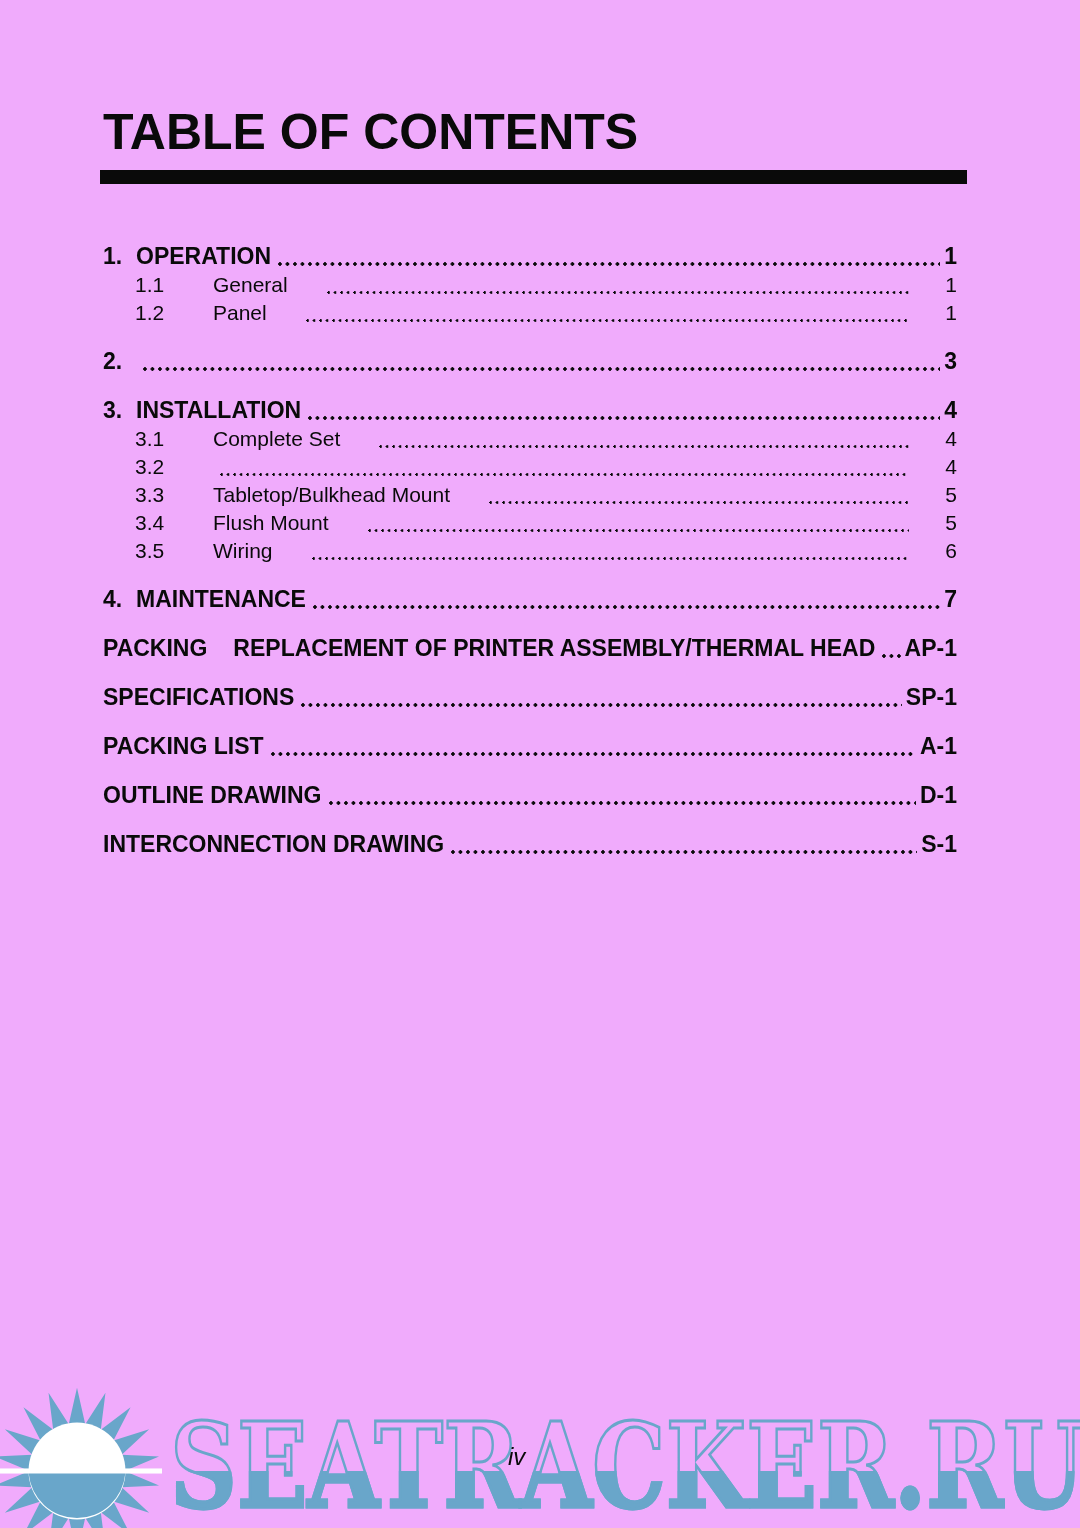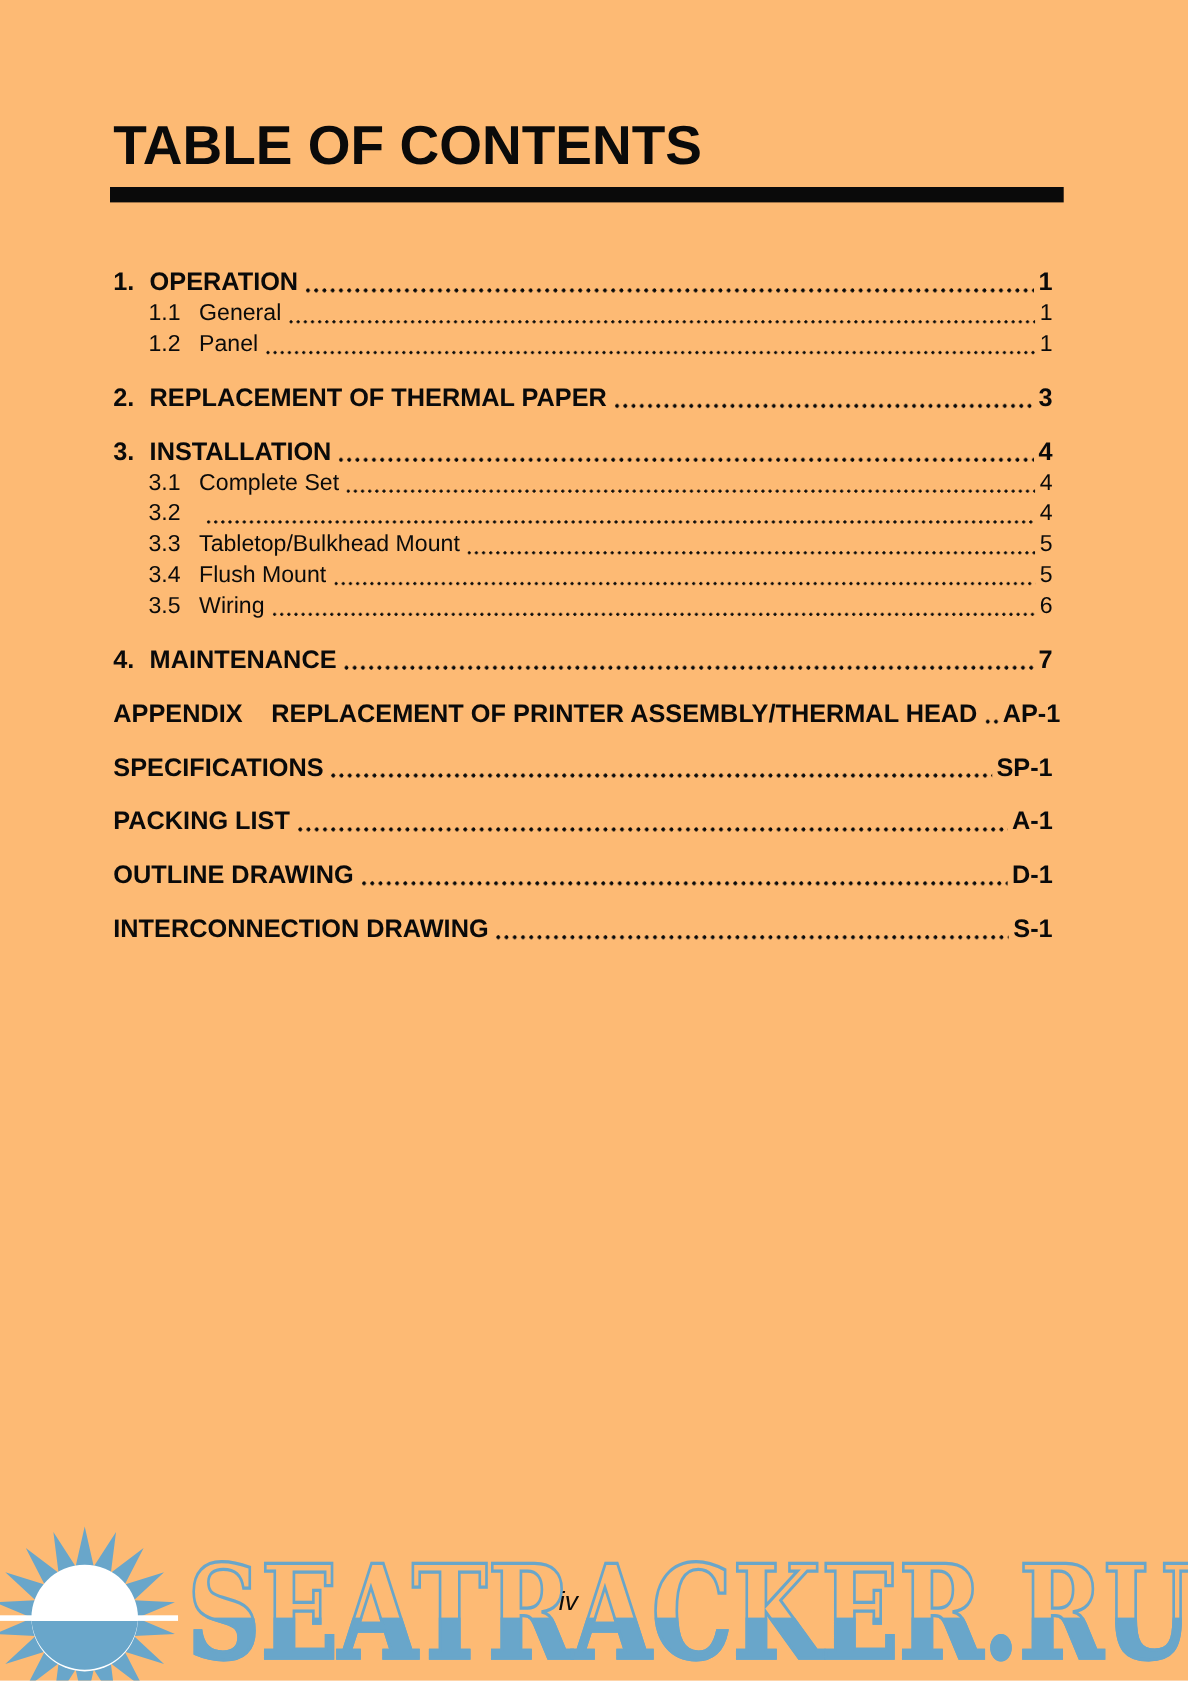--- a/index.html
+++ b/index.html
@@ -1,21 +1,21 @@
 <!DOCTYPE html>
 <html style="--wm: #69A6CA;"><head>
 <meta charset="utf-8">
 <style>
   * { box-sizing: border-box; margin: 0; padding: 0; }
   html, body { background: #ffffff; }
   .page {
     position: relative;
     width: 1080px;
     height: 1528px;
-    background: #fdba74;
+    background: #f0abfc;
     overflow: hidden;
     font-family: "Liberation Sans", sans-serif;
     color: #0a0a0a;
   }
   .content {
     position: absolute;
     left: 103px;
     top: 0;
     width: 854px;
     padding-top: 103px;
@@ -41,21 +41,21 @@
     line-height: 28px;
     font-size: 21px;
   }
   .toc-row.level1 {
     line-height: 30px;
     font-size: 23px;
     font-weight: bold;
     margin-top: 19px;
   }
   .toc-row.level1:first-child { margin-top: 0; }
-  .toc-row.level2 { padding-left: 32px; }
+  .toc-row.level2 { padding-left: 32px; gap: 32px; }
   .toc-num { flex: 0 0 auto; width: 33px; }
   .toc-row.level2 .toc-num { width: 46px; }
   .toc-num.wide { width: auto; margin-right: 26px; }
   .toc-label { flex: 0 0 auto; white-space: nowrap; }
   .leader {
     flex: 1 1 auto;
     height: 4px;
     align-self: flex-end;
     margin: 0 4px 5px 7px;
     background-image: radial-gradient(circle at 2px 2px, #0a0a0a 1.55px, rgba(0,0,0,0) 1.95px);
@@ -131,21 +131,20 @@
       <span class="toc-page">1</span>
     </div>
         <div class="toc-row level2">
       <span class="toc-num">1.2</span>
       <span class="toc-label">Panel</span>
       <span class="leader"></span>
       <span class="toc-page">1</span>
     </div>
         <div class="toc-row level1">
       <span class="toc-num">2.</span>
-      <span class="toc-label">REPLACEMENT OF THERMAL PAPER</span>
       <span class="leader"></span>
       <span class="toc-page">3</span>
     </div>
         <div class="toc-row level1">
       <span class="toc-num">3.</span>
       <span class="toc-label">INSTALLATION</span>
       <span class="leader"></span>
       <span class="toc-page">4</span>
     </div>
         <div class="toc-row level2">
@@ -177,21 +176,21 @@
       <span class="leader"></span>
       <span class="toc-page">6</span>
     </div>
         <div class="toc-row level1">
       <span class="toc-num">4.</span>
       <span class="toc-label">MAINTENANCE</span>
       <span class="leader"></span>
       <span class="toc-page">7</span>
     </div>
         <div class="toc-row level1">
-      <span class="toc-num wide">APPENDIX</span>
+      <span class="toc-num wide">PACKING</span>
       <span class="toc-label">REPLACEMENT OF PRINTER ASSEMBLY/THERMAL HEAD</span>
       <span class="leader"></span>
       <span class="toc-page">AP-1</span>
     </div>
         <div class="toc-row level1">
 
       <span class="toc-label">SPECIFICATIONS</span>
       <span class="leader"></span>
       <span class="toc-page">SP-1</span>
     </div>

